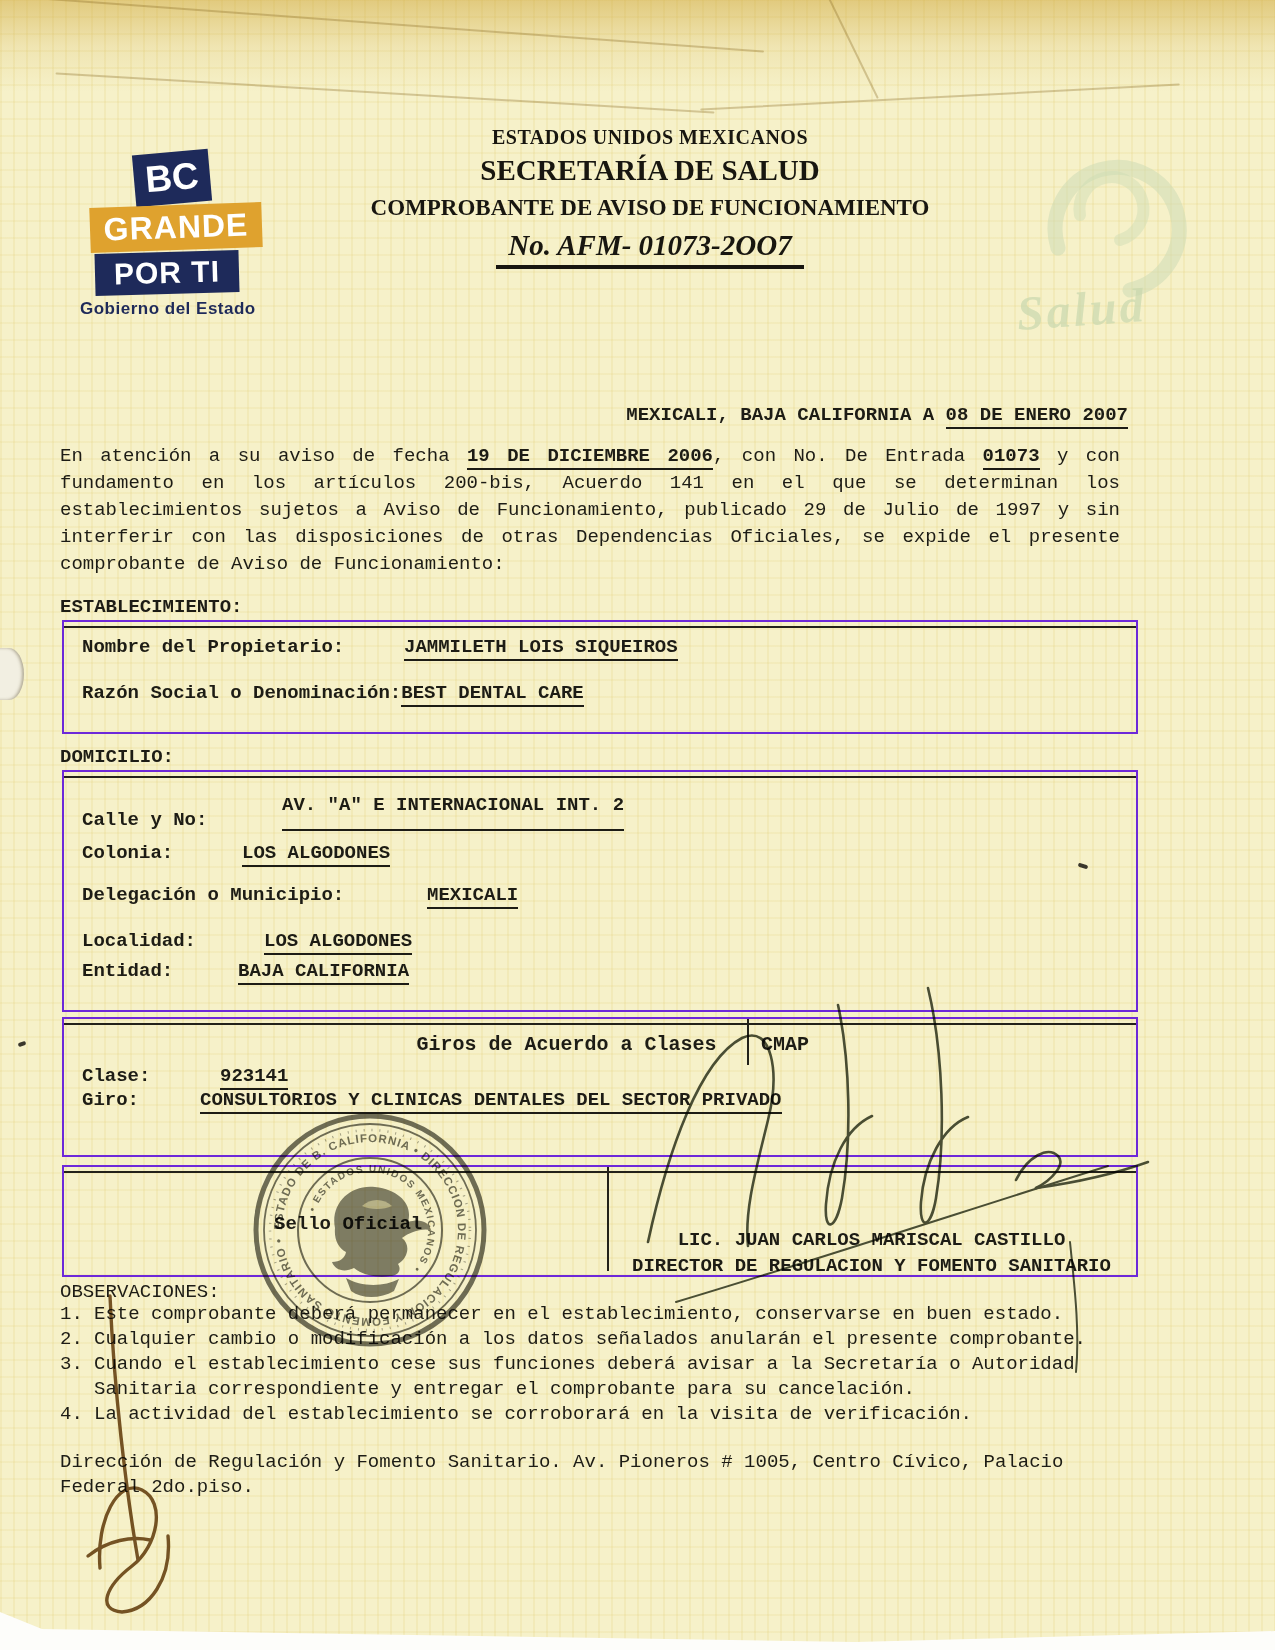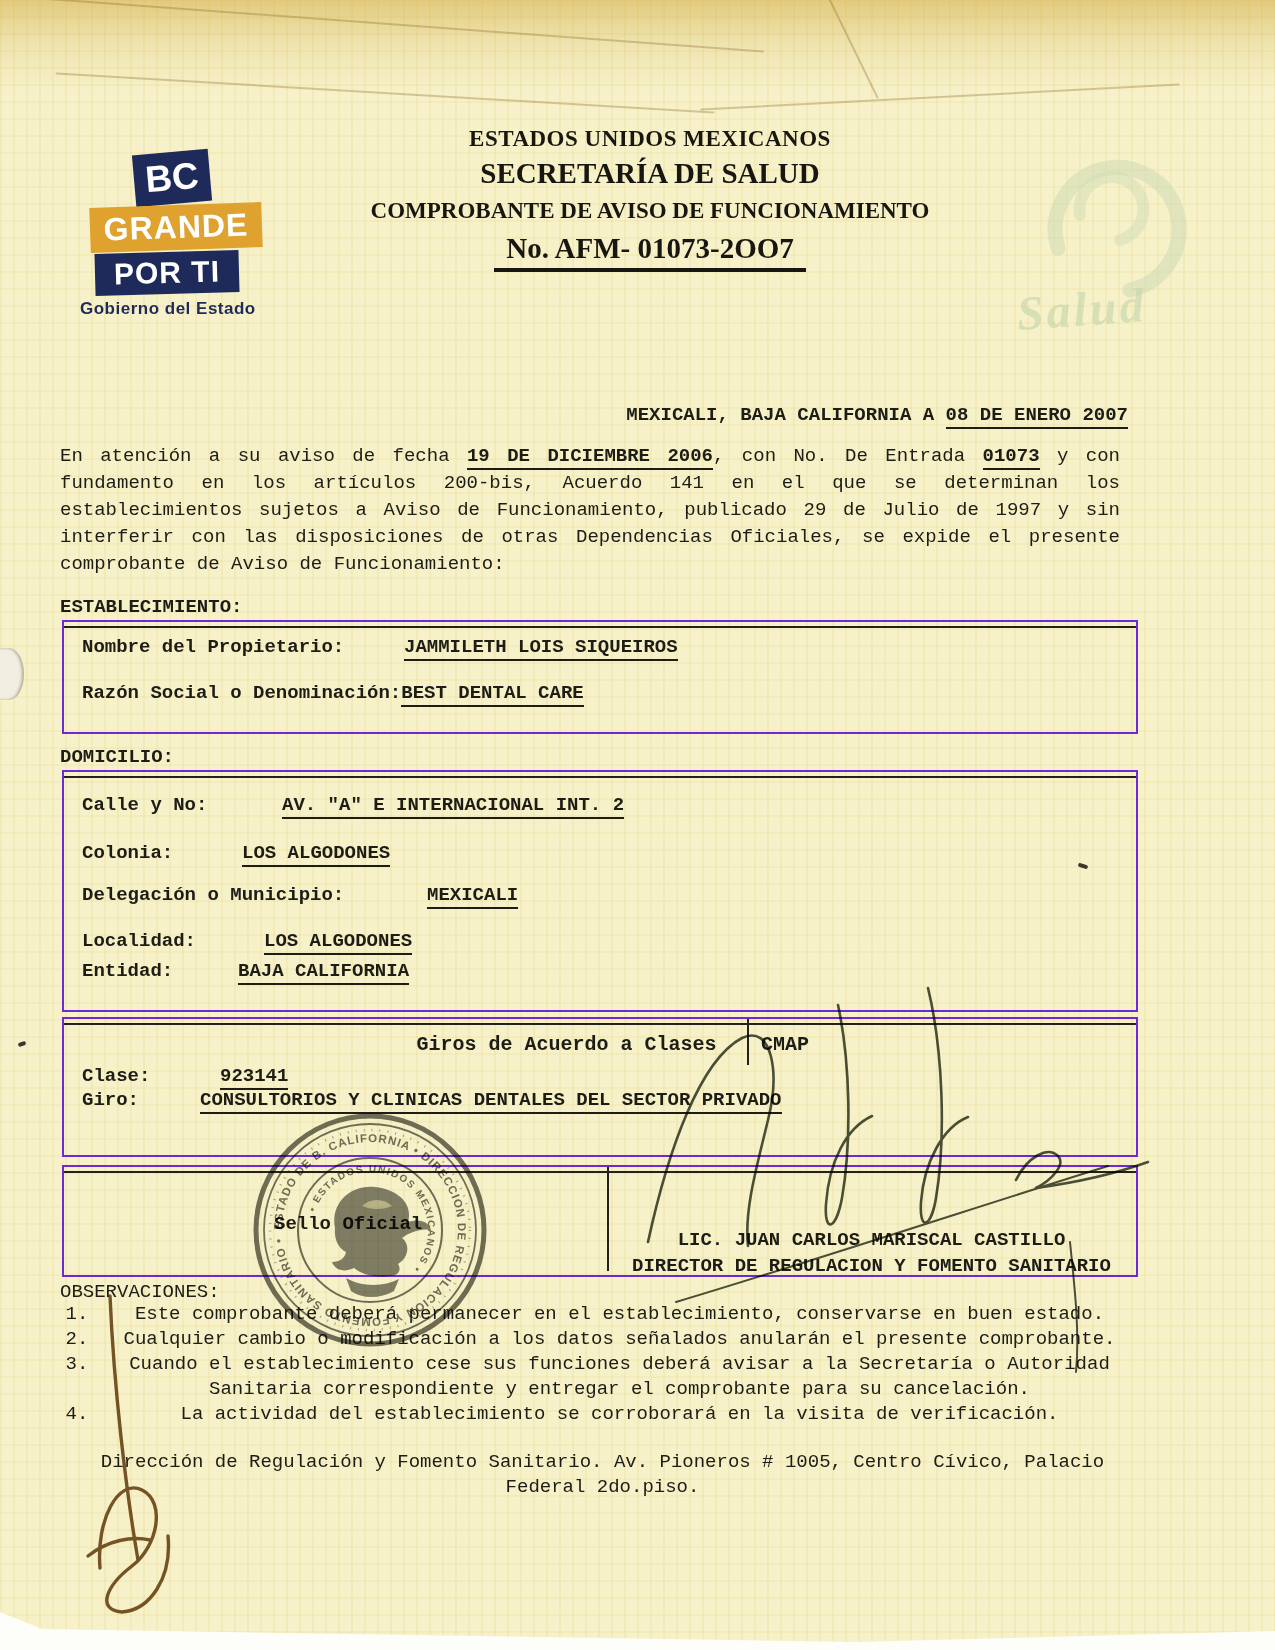--- a/index.html
+++ b/index.html
@@ -26,29 +26,29 @@
   .logo-box{position:absolute;display:flex;align-items:center;justify-content:center;
     color:#fff;font-family:"Liberation Sans",sans-serif;font-weight:bold;}
   .navy{background:#1e2a5a;}
   .orange{background:#dfa22e;}
   .logo-caption{position:absolute;color:#1e2a5a;font-family:"Liberation Sans",sans-serif;
     font-weight:bold;font-size:17px;letter-spacing:.5px;}
 
   
   .hdr{position:absolute;left:310px;top:126px;width:680px;text-align:center;
     font-family:"Liberation Serif",serif;font-weight:bold;color:#181610;}
-  .hdr .l1{font-size:23px;letter-spacing:.5px;}
+  .hdr .l1{font-size:20px;letter-spacing:.5px;}
   .hdr .l2{font-size:29px;margin-top:5px;}
   .hdr .l3{font-size:23px;margin-top:8px;}
   .hdr .l4{font-size:23px;margin-top:3px;}
-  .hdr .num{display:inline-block;margin-top:8px;font-size:29px;
+  .hdr .num{display:inline-block;margin-top:8px;font-size:29px;font-style:italic;
     border-bottom:4px solid #181610;padding:0 12px 3px 12px;}
 
   
-  .typ{font-size:19px;line-height:27px;text-align:center;}
+  .typ{font-size:19px;line-height:27px;}
   .box{position:absolute;border:2px solid #6d28d9;}
   .box::after{content:"";position:absolute;left:0;right:0;top:4px;height:2px;background:#23221a;}
   .rowline{position:absolute;display:flex;white-space:nowrap;font-size:19px;font-weight:bold;}
   .vdiv{position:absolute;width:2px;background:#23221a;}
 
   .obs-item{display:flex;}
   .obs-num{width:34px;flex:none;}
   .obs-text{flex:1;}
 
   svg{position:absolute;overflow:visible;}
@@ -115,21 +115,21 @@
     <div class="rowline" style="left:18px;top:60px;">
       <span>Razón Social o Denominación:</span>
       <span class="uv">BEST DENTAL CARE</span>
     </div>
   </div>
 
   <div class="abs typ b" style="left:60px;top:744px;">DOMICILIO:</div>
 
   <div class="box" style="left:62px;top:770px;width:1072px;height:238px;">
     <div class="rowline" style="left:18px;top:22px;">
-      <span style="width:200px;">Calle y No:</span>
+      <span style="width:200px;margin-top:15px;">Calle y No:</span>
       <span class="uv">AV. "A" E INTERNACIONAL INT. 2</span>
     </div>
     <div class="rowline" style="left:18px;top:70px;">
       <span style="width:160px;">Colonia:</span>
       <span class="uv">LOS ALGODONES</span>
     </div>
     <div class="rowline" style="left:18px;top:112px;">
       <span style="width:345px;">Delegación o Municipio:</span>
       <span class="uv">MEXICALI</span>
     </div>

